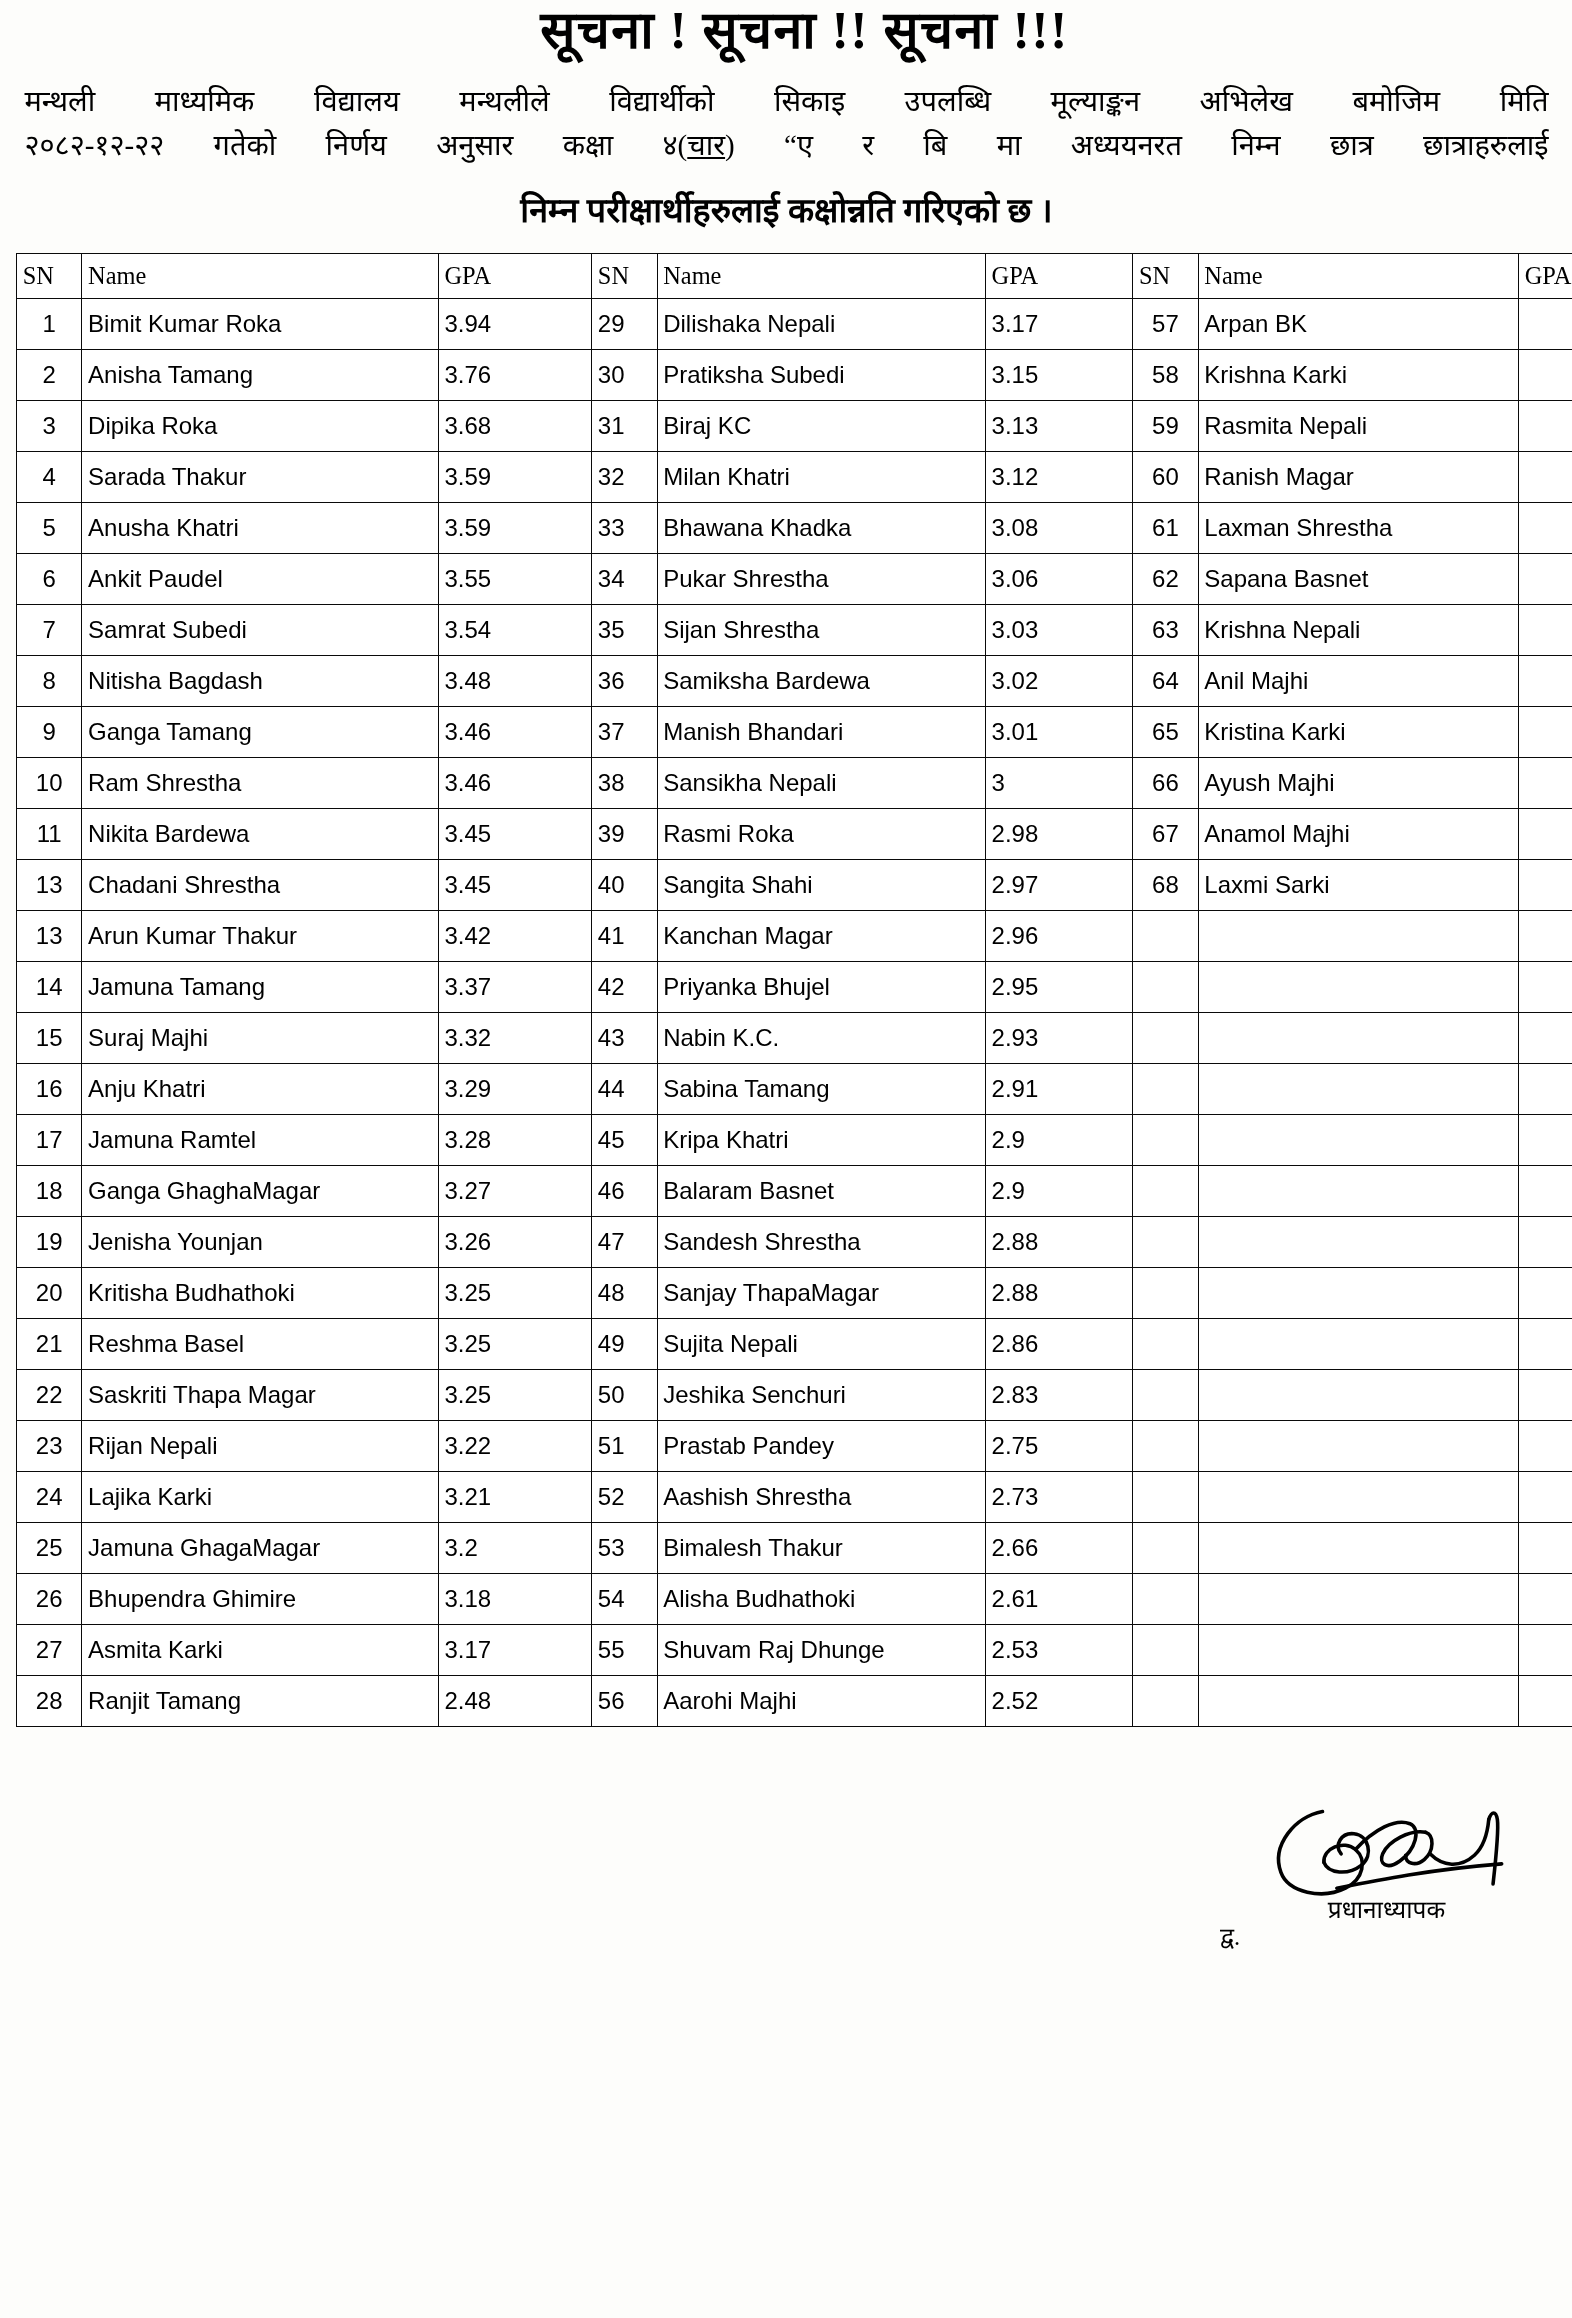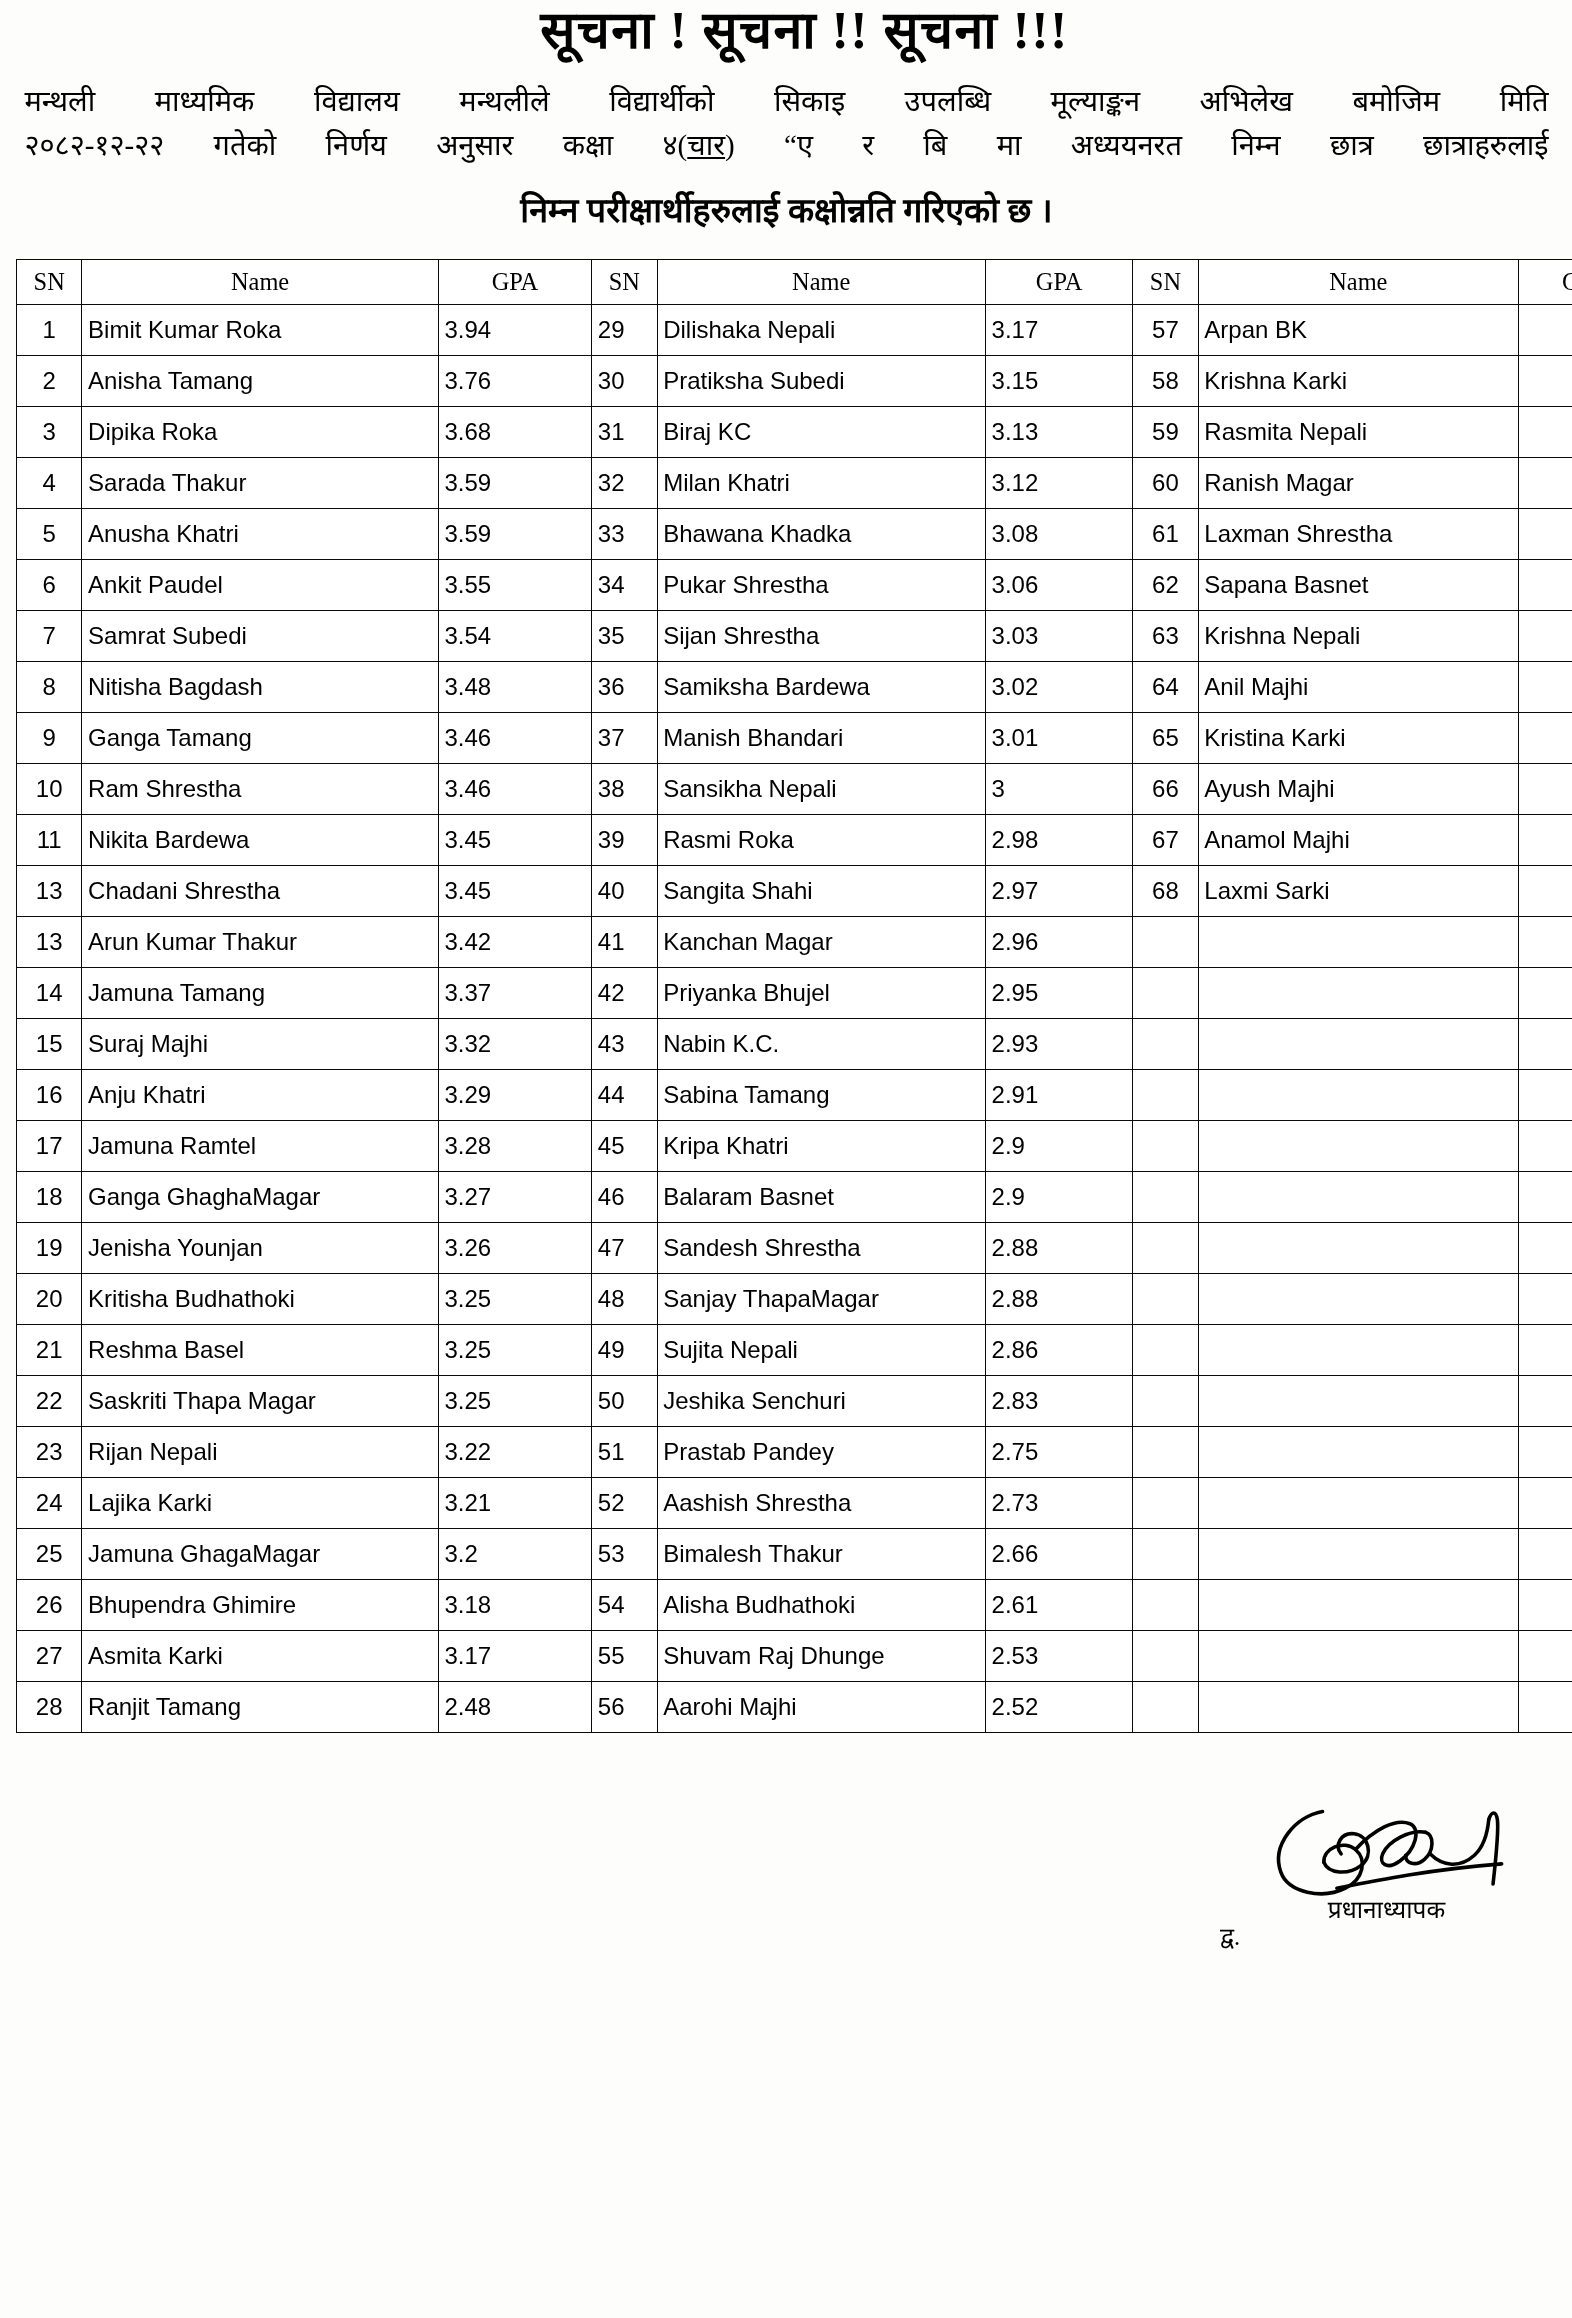--- a/index.html
+++ b/index.html
@@ -46,21 +46,21 @@
   .notice-body .ln.l2 { text-align: justify; text-align-last: justify; }
   .notice-body .ln.l3 { padding-left: 56px; }
   .u { text-decoration: underline; }
 
   .subtitle {
     text-align: center;
     font-family: "Liberation Serif", "DejaVu Serif", serif;
     font-weight: 700;
     font-size: 34px;
     margin-top: 18.7px;
-    margin-bottom: 27px;
+    margin-bottom: 21px;
   }
 
   
   .table-wrap {
     margin: 0 18.7px 0 16px;
   }
   table.roll {
     border-collapse: collapse;
     width: 1534px;
     table-layout: fixed;
@@ -68,21 +68,21 @@
   table.roll td, table.roll th {
     border: 1.4px solid #0a0a0a;
     height: 50px;
     padding: 0 5.7px;
     font-size: 24px;
     font-family: "Liberation Sans", sans-serif;
     vertical-align: middle;
     background: #ffffff;
   }
   table.roll th {
-    text-align: center;
+    text-align: left;
     font-family: "Liberation Serif", "DejaVu Serif", serif;
     font-weight: 400;
     font-size: 24.4px;
     height: 44px;
   }
   .c-sn   { width: 53px;  text-align: center; font-size: 23px; }
   .c-name { width: 344px; text-align: left; }
   .c-gpa  { width: 141px; text-align: left; padding-left: 8.6px; }
 
   .c-sn2   { width: 53px;  text-align: left; font-size: 23px; }

